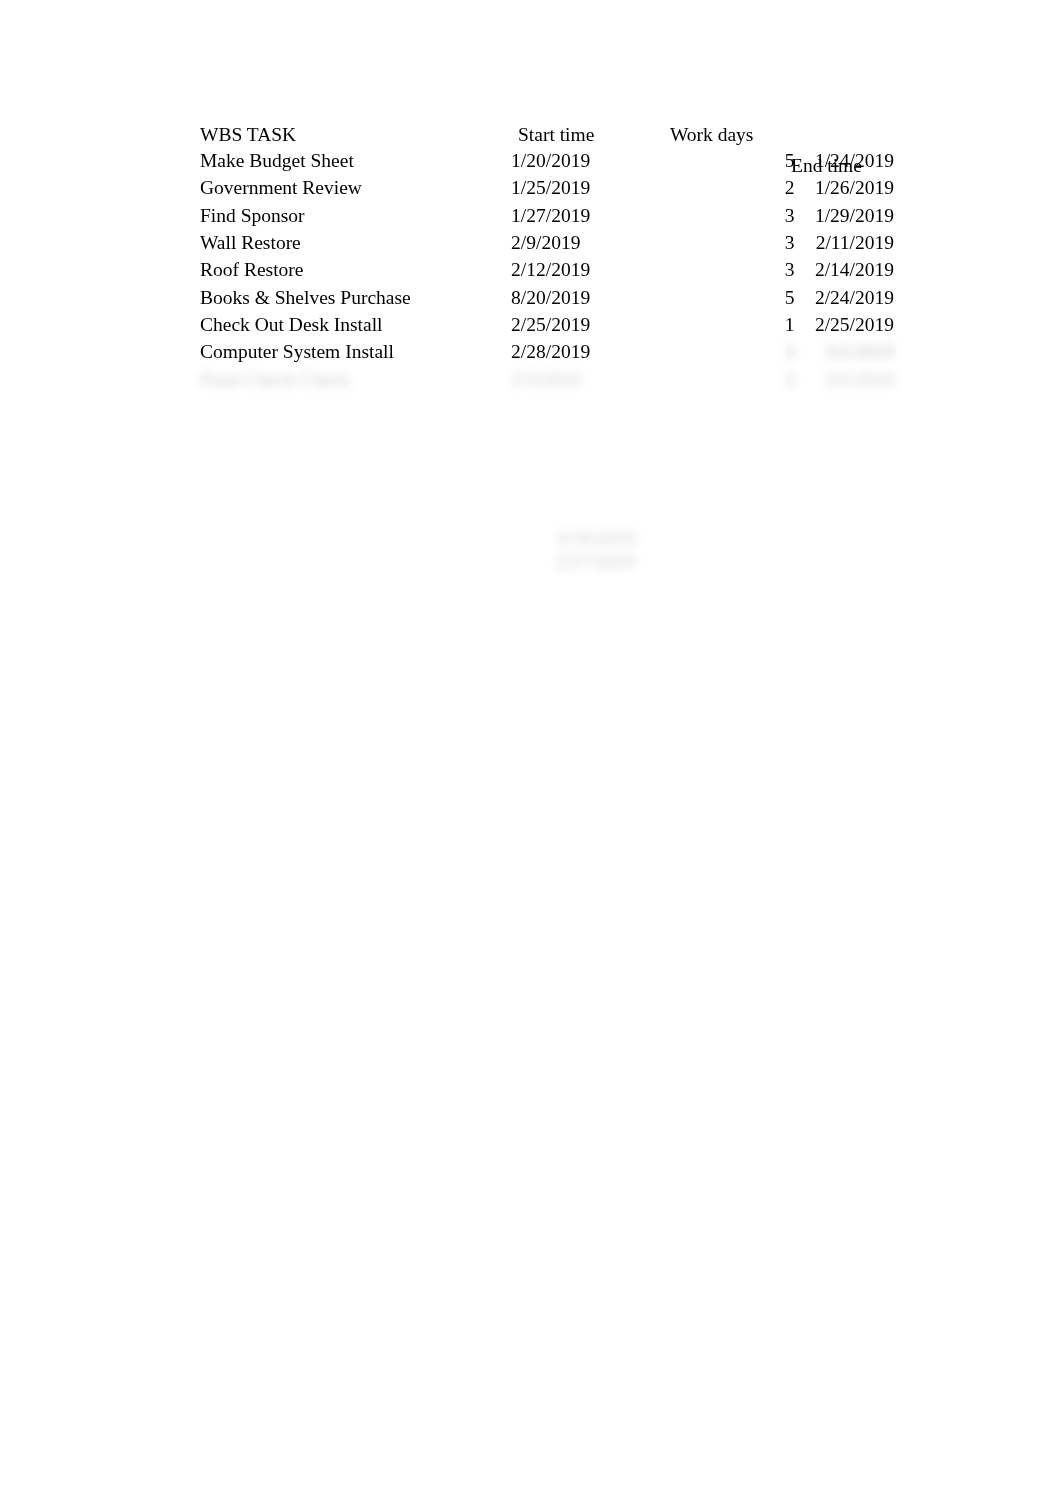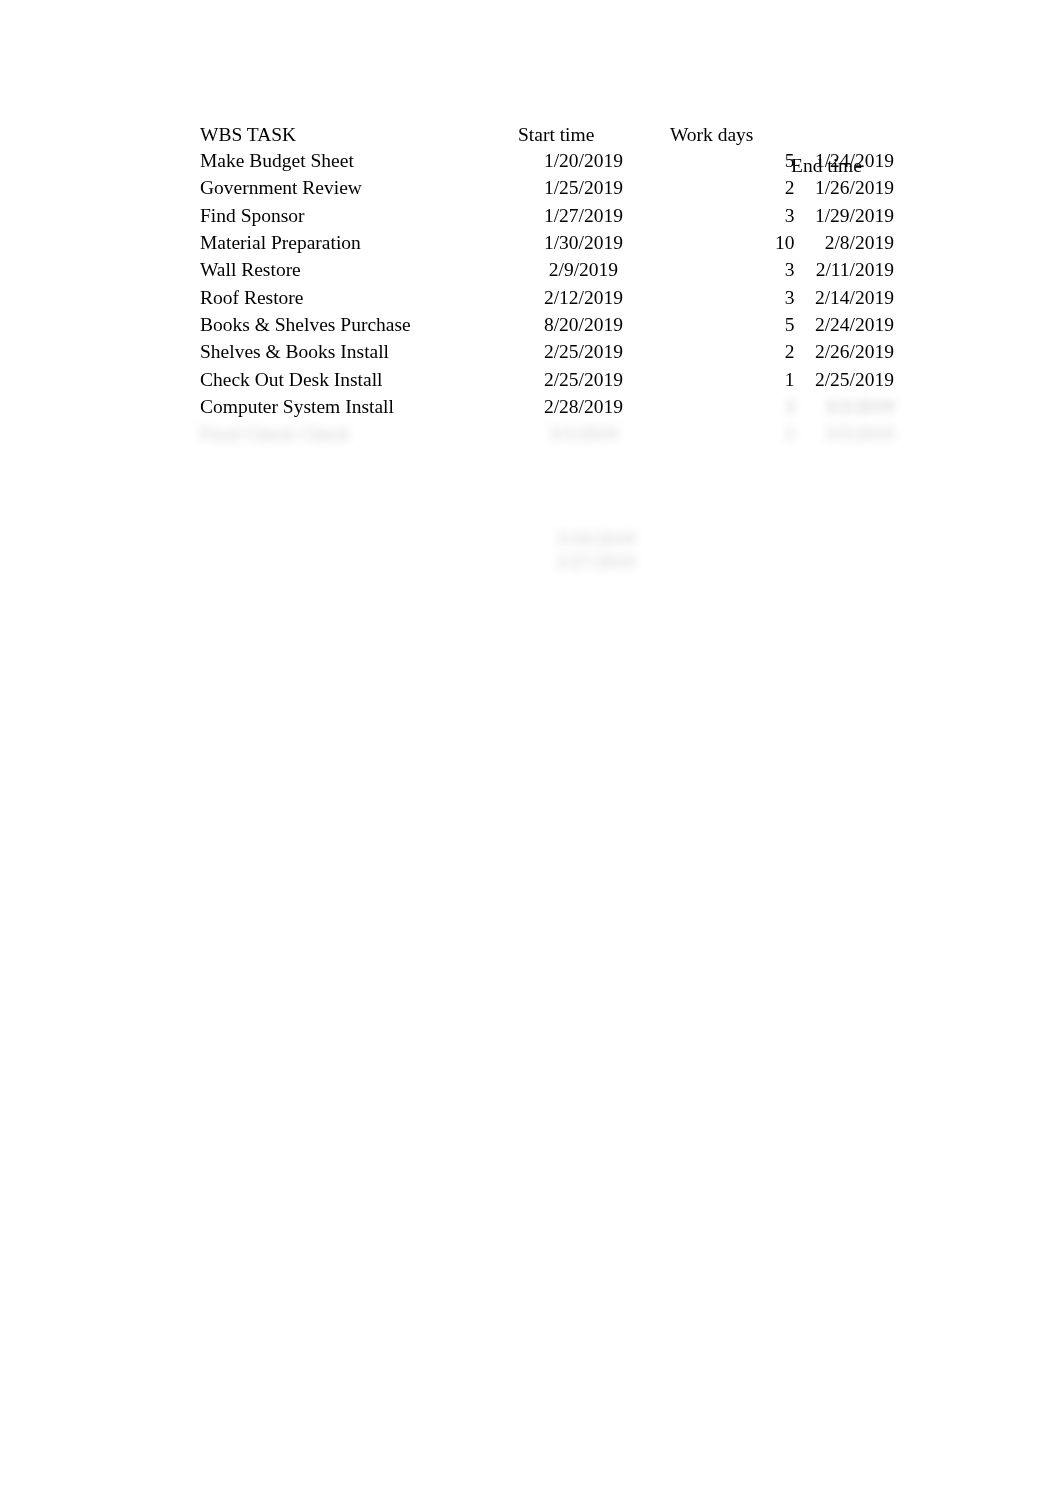--- a/index.html
+++ b/index.html
@@ -43,21 +43,21 @@
     margin: 4px;
     border: 0;
     font-weight: normal;
     white-space: nowrap;
     height: 27.35px;
     vertical-align: baseline;
   }
 
   
   .col-task   { width: 318px; text-align: left;  }
-  .col-start  { width: 150px; text-align: center; padding-right: 26px !important; }
+  .col-start  { width: 150px; text-align: left; padding-right: 26px !important; }
   .col-days   { width: 119px; text-align: right; }
   .col-end    { width: 101px; text-align: right; }
 
   
   th.col-task  { text-align: left; }
   th.col-start { text-align: left; padding-right: 0 !important; padding-left: 318px; }
   th.col-days  { text-align: left; }
   th.col-end   { text-align: left; padding-left: 4px; }
 
   
@@ -132,48 +132,36 @@
           <td class="col-days">2</td>
           <td class="col-end">1/26/2019</td>
         </tr>
         <tr>
           <td class="col-task">Find Sponsor</td>
           <td class="col-start">1/27/2019</td>
           <td class="col-days">3</td>
           <td class="col-end">1/29/2019</td>
         </tr>
         <tr>
-          <td class="col-task">Material Preparation</td>
-          <td class="col-start">1/30/2019</td>
-          <td class="col-days">10</td>
-          <td class="col-end">2/8/2019</td>
-        </tr>
-        <tr>
           <td class="col-task">Wall Restore</td>
           <td class="col-start">2/9/2019</td>
           <td class="col-days">3</td>
           <td class="col-end">2/11/2019</td>
         </tr>
         <tr>
           <td class="col-task">Roof Restore</td>
           <td class="col-start">2/12/2019</td>
           <td class="col-days">3</td>
           <td class="col-end">2/14/2019</td>
         </tr>
         <tr>
           <td class="col-task">Books &amp; Shelves Purchase</td>
           <td class="col-start">8/20/2019</td>
           <td class="col-days">5</td>
           <td class="col-end">2/24/2019</td>
-        </tr>
-        <tr>
-          <td class="col-task">Shelves &amp; Books Install</td>
-          <td class="col-start">2/25/2019</td>
-          <td class="col-days">2</td>
-          <td class="col-end">2/26/2019</td>
         </tr>
         <tr>
           <td class="col-task">Check Out Desk Install</td>
           <td class="col-start">2/25/2019</td>
           <td class="col-days">1</td>
           <td class="col-end">2/25/2019</td>
         </tr>
         <tr>
           <td class="col-task">Computer System Install</td>
           <td class="col-start">2/28/2019</td>

